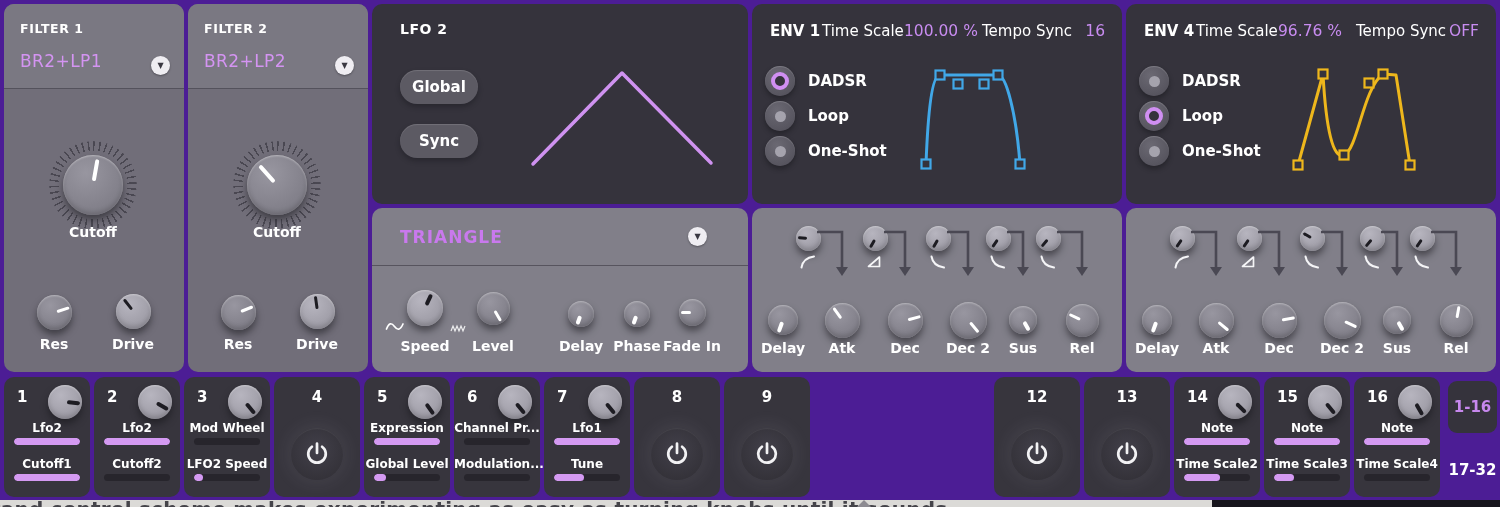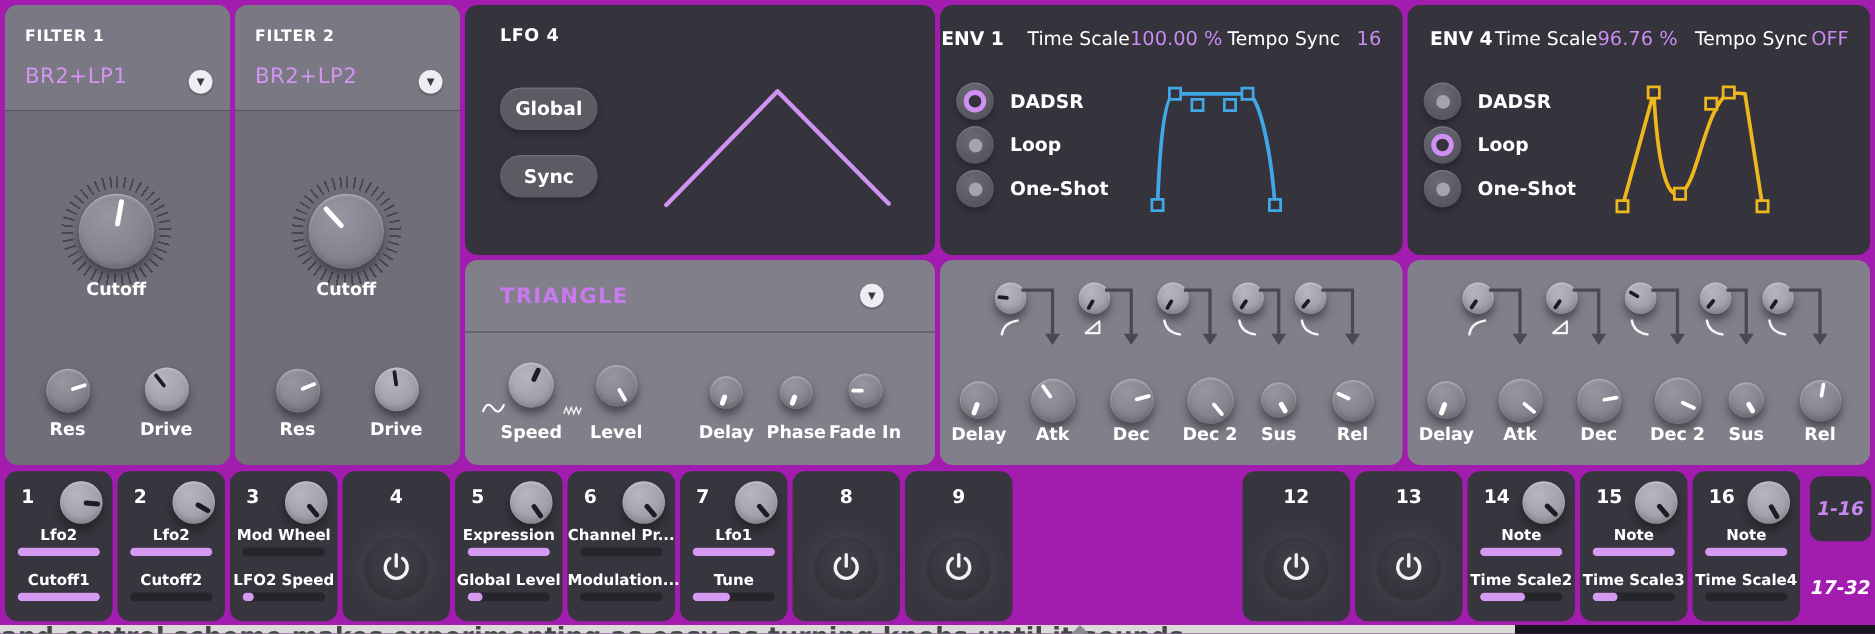--- a/index.html
+++ b/index.html
@@ -1,17 +1,17 @@
 <!DOCTYPE html>
 <html><head>
 <meta charset="utf-8">
 <style>
   html,body{margin:0;padding:0;background:#121016;}
   body{width:1500px;height:507px;overflow:hidden;font-family:"DejaVu Sans",sans-serif;-webkit-font-smoothing:antialiased;}
-  #app{position:relative;width:1500px;height:507px;background:#a21caf;}
+  #app{position:relative;width:1500px;height:507px;background:#4c1d95;}
   .panel{position:absolute;top:4px;border-radius:10px;}
   .filter{width:180px;height:368px;background:#716e79;}
   .fheader{position:absolute;left:0;top:0;width:100%;height:84px;background:#7a7882;border-radius:10px 10px 0 0;border-bottom:1px solid rgba(28,26,34,.4);}
   .ftitle{position:absolute;left:16px;top:17px;font-size:12.5px;font-weight:700;color:#fff;letter-spacing:.6px;}
   .ftype{position:absolute;left:16px;top:47px;font-size:17px;font-weight:400;color:#d494f2;letter-spacing:.4px;}
   .ddc{position:absolute;width:19px;height:19px;border-radius:50%;background:#efedf2;color:#3a3842;font-size:8px;display:flex;align-items:center;justify-content:center;box-shadow:0 1px 2px rgba(20,20,26,.4);}
   .dark{background:#35333c;width:370px;height:200px;}
   .gray{background:#817f89;width:370px;height:164px;top:208px;}
   .ptitle{position:absolute;left:28px;top:17px;font-size:14px;font-weight:700;color:#fff;letter-spacing:.5px;}
   .pill{position:absolute;left:28px;width:78px;height:34px;border-radius:17px;background:#5c5a63;color:#fff;font-size:15px;font-weight:600;display:flex;align-items:center;justify-content:center;box-shadow:0 3px 5px rgba(18,17,22,.35),inset 0 1px 1px rgba(255,255,255,.14);}
@@ -32,21 +32,21 @@
   .rdot{position:absolute;left:50%;top:50%;width:11px;height:11px;margin:-5.5px 0 0 -5.5px;border-radius:50%;background:#a5a3ad;}
   .radio.sel .rdot{width:18px;height:18px;margin:-9px 0 0 -9px;background:#35333c;border:4.5px solid #d08ff2;box-sizing:border-box;}
   .rlabel{position:absolute;left:56px;color:#fff;font-size:15px;font-weight:600;}
   .mcell{position:absolute;top:377px;width:86px;height:120px;background:#37353d;border-radius:10px;}
   .mnum{position:absolute;left:13px;top:11px;color:#fff;font-size:15px;font-weight:700;}
   .mnum.center{left:0;width:100%;text-align:center;}
   .mlabel{position:absolute;left:0;width:100%;text-align:center;color:#fff;font-size:12px;font-weight:600;white-space:nowrap;}
   .mbar{position:absolute;left:10px;width:66px;height:7px;border-radius:3.5px;background:#27252c;overflow:hidden;}
   .mfill{height:100%;background:#d49af2;border-radius:3.5px;}
   .pbtn{position:absolute;left:17px;top:51px;width:52px;height:52px;border-radius:50%;background:radial-gradient(circle at 50% 42%,#42404a,#343239 75%);box-shadow:0 0 16px 6px rgba(215,215,230,.06),inset 0 1px 1px rgba(255,255,255,.07);display:flex;align-items:center;justify-content:center;}
-  .tab{position:absolute;left:1448px;width:49px;display:flex;align-items:center;justify-content:center;font-size:15px;font-weight:700;font-style:italic;}
+  .tab{position:absolute;left:1448px;width:49px;display:flex;align-items:center;justify-content:center;font-size:15px;font-weight:700;}
   .tab1{top:381px;height:52px;background:#35333c;border-radius:9px;color:#c788ee;}
   .tab2{top:455px;height:30px;color:#fff;}
   .bstrip{position:absolute;left:0;top:500px;width:1212px;height:7px;background:#dbdad7;overflow:hidden;}
   .btext{position:absolute;left:-9px;top:-3px;font-size:20px;font-weight:700;color:#45444a;white-space:nowrap;letter-spacing:.2px;}
   .bdark{position:absolute;left:1212px;top:500px;width:288px;height:7px;background:#17151c;}
   .bmarker{position:absolute;left:856px;top:500px;width:0;height:0;border-left:8px solid transparent;border-right:8px solid transparent;border-bottom:8px solid #8d8b92;}
   svg{display:block;}
 </style>
 </head>
 <body>
@@ -101,21 +101,21 @@
       <div class="klabel" style="left: 50px; top: 332px;">Res</div>
       <div class="knob light" style="left: 111.5px; top: 289.5px; width: 35px; height: 35px;">
         <div class="ptr-wrap" style="transform: rotate(-8deg);">
           <div class="ptr pdark"></div>
         </div>
       </div>
       <div class="klabel" style="left: 129px; top: 332px;">Drive</div>
     </div>
 
   <div class="panel dark" id="lfotop" style="left:372px;width:376px">
-    <div class="ptitle">LFO 4</div>
+    <div class="ptitle">LFO 2</div>
     <div class="pill" style="top:66px">Global</div>
     <div class="pill" style="top:120px">Sync</div>
     <svg width="376" height="200" viewBox="0 0 376 200" style="position:absolute;left:0;top:0">
       <polyline id="lfowave" fill="none" stroke-width="3.5" stroke-linejoin="round" stroke-linecap="round" points="161,160 250,69 339,159" stroke="#cf92f0"></polyline>
     </svg>
   </div>
 
   <div class="panel gray" id="lfobot" style="left:372px;width:376px">
     <div class="wavebar">
       <div class="wname">TRIANGLE</div>
@@ -153,21 +153,21 @@
       <div class="klabel" style="left: 265px; top: 130px;">Phase</div>
       <div class="knob" style="left: 306.5px; top: 90.5px; width: 27px; height: 27px;">
         <div class="ptr-wrap" style="transform: rotate(-90deg);">
           <div class="ptr plight"></div>
         </div>
       </div>
       <div class="klabel" style="left: 320px; top: 130px;">Fade In</div>
     </div>
 
   <div class="panel dark" id="env0top" style="left:752px">
-      <div class="ehead b" style="top: 18px; left: 1px;">ENV 1</div>
+      <div class="ehead b" style="top: 18px; left: 18px;">ENV 1</div>
       <div class="ehead " style="top: 18px; left: 70px;">Time Scale</div>
       <div class="ehead v" style="top: 18px; left: 152px;">100.00 %</div>
       <div class="ehead " style="top: 18px; left: 230px;">Tempo Sync</div>
       <div class="ehead v" style="top: 18px; right: 17px;">16</div>
       <div class="radio sel" style="top: 62px;">
         <div class="rdot"></div>
       </div>
       <div class="rlabel" style="top: 68px;">DADSR</div>
       <div class="radio" style="top: 97px;">
         <div class="rdot"></div>

